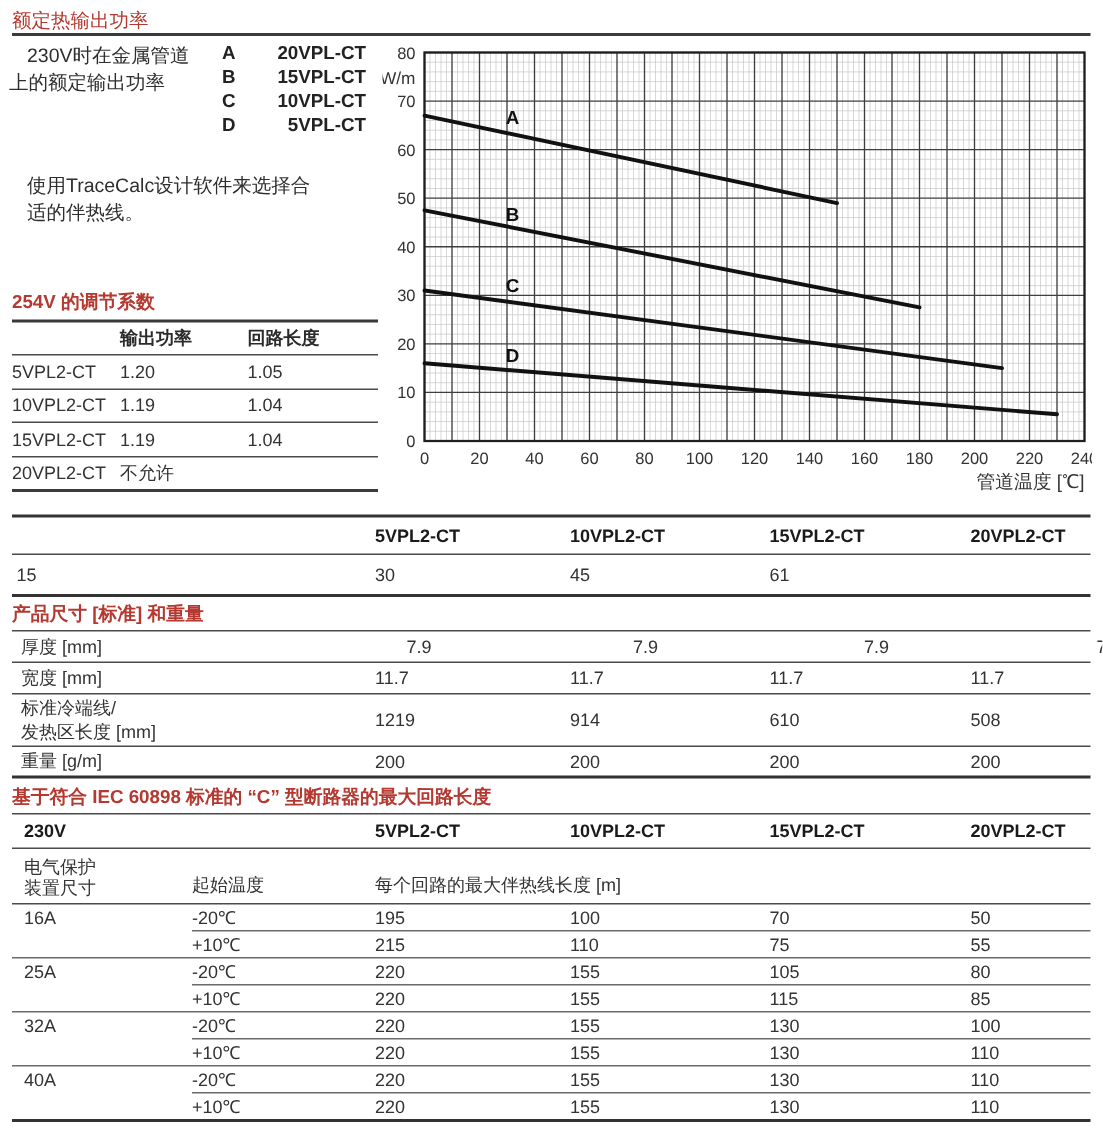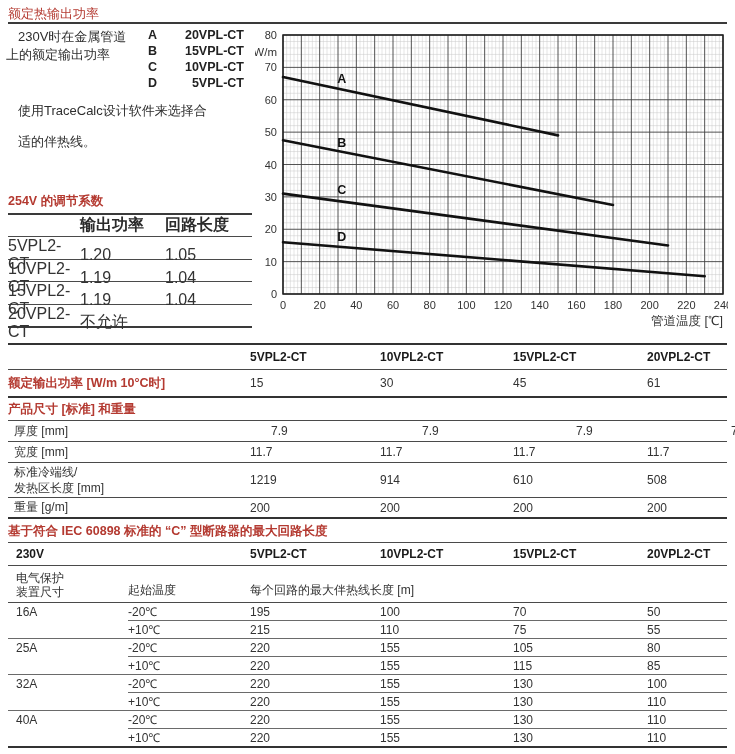--- a/index.html
+++ b/index.html
@@ -18,21 +18,21 @@
 
   
   .tbl{position:absolute;left:8px;width:719px;}
   .sep{height:1px;background:#4a4a4a;}
   .sep2{height:2px;background:#333;}
   .sepLight{height:1px;background:#6a6a6a;}
 
   
   .t254{position:absolute;left:8px;top:193px;width:244px;}
   .t254 .title{font-size:12.5px;font-weight:bold;color:#b43a31;height:20px;line-height:16px;}
-  .t254-row{display:grid;grid-template-columns:72px 85px 1fr;align-items:center;height:21.5px;font-size:16px;}
+  .t254-row{display:grid;grid-template-columns:72px 85px 1fr;align-items:center;height:21.5px;font-size:12px;}
   .t254-row.hdr{font-weight:bold;color:#2b2b2b;height:21px;}
 
   
   .spec{top:343px;}
   .spec-row{display:grid;grid-template-columns:239px 130px 133px 134px 1fr;align-items:center;font-size:12px;color:#333;}
   .spec-row .lbl{padding-left:0;}
   .spec-row .lbl-ind{padding-left:6px;}
   .spec-row .val{padding-left:3px;}
   .models{font-weight:bold;color:#1a1a1a;}
   .sec-row{font-size:12.5px;font-weight:bold;color:#b43a31;display:flex;align-items:center;}
@@ -75,21 +75,21 @@
   </div>
   <div class="legend-row" style="top:60px;">
     <span class="legend-key">C</span>
     <span class="legend-model">10VPL-CT</span>
   </div>
   <div class="legend-row" style="top:76px;">
     <span class="legend-key">D</span>
     <span class="legend-model">5VPL-CT</span>
   </div>
 
-  <div class="para" style="left:18px;top:102px;">使用TraceCalc设计软件来选择合</div>
+  <div class="para" style="left:18px;top:115px;">使用TraceCalc设计软件来选择合</div>
   <div class="para" style="left:18px;top:133px;">适的伴热线。</div>
 
   <div class="chart-wrap">
     <svg id="chart-svg" width="473" height="305" viewBox="0 0 473 305">
         <g stroke="#c9c9c9" stroke-width="0.5">
           <line x1="31.666666666666668" y1="10" x2="31.666666666666668" y2="269"></line>
           <line x1="35.333333333333336" y1="10" x2="35.333333333333336" y2="269"></line>
           <line x1="39" y1="10" x2="39" y2="269"></line>
           <line x1="42.666666666666664" y1="10" x2="42.666666666666664" y2="269"></line>
           <line x1="50" y1="10" x2="50" y2="269"></line>
@@ -332,21 +332,20 @@
     <div class="sep2"></div>
     <div class="spec-row models" style="height:24px;">
       <span class="lbl"></span>
       <span class="val">5VPL2-CT</span>
       <span class="val">10VPL2-CT</span>
       <span class="val">15VPL2-CT</span>
       <span class="val">20VPL2-CT</span>
     </div>
     <div class="sep"></div>
     <div class="spec-row" style="height:26px;">
-      <span class="lbl red" style="font-weight:bold;font-size:12.5px;">额定输出功率 [W/m 10°C时]</span>
       <span class="val">15</span>
       <span class="val">30</span>
       <span class="val">45</span>
       <span class="val">61</span>
     </div>
     <div class="sep2"></div>
     <div class="sec-row" style="height:22px;">产品尺寸 [标准] 和重量</div>
     <div class="sep"></div>
     <div class="spec-row" style="height:20px;gap:21px;">
       <span class="lbl-ind">厚度 [mm]</span>

